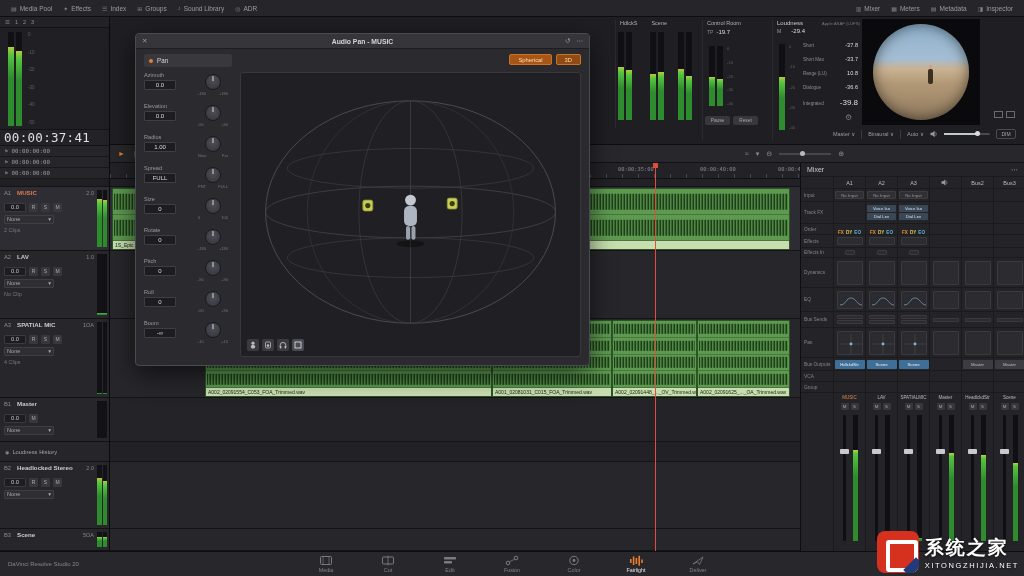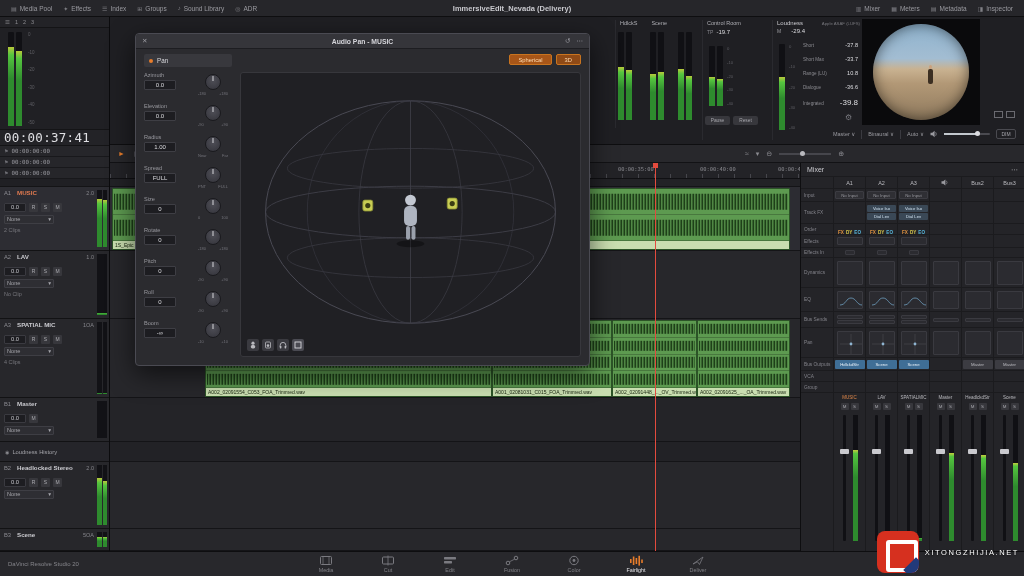--- a/index.html
+++ b/index.html
@@ -234,21 +234,20 @@
         </div>
       <div class="tb-btn">
           <span class="tb-ic">♪</span>
           <span>Sound Library</span>
         </div>
       <div class="tb-btn">
           <span class="tb-ic">◎</span>
           <span>ADR</span>
         </div>
     </div>
-    <div class="tb-title">ImmersiveEdit_Nevada (Delivery)</div>
     <div class="tb-right">
       <div class="tb-btn">
           <span class="tb-ic">▥</span>
           <span>Mixer</span>
         </div>
       <div class="tb-btn">
           <span class="tb-ic">▦</span>
           <span>Meters</span>
         </div>
       <div class="tb-btn">
@@ -1215,17 +1214,18 @@
       <svg width="16" height="11" viewBox="0 0 16 11">
           <path d="M3,9 L13,2 L9.5,9.5 L7.5,6.8 Z" stroke="#7a7a80" stroke-width="0.8" fill="none"></path>
         </svg>
       <span class="pl">Deliver</span>
     </div>
   </div>
 
   <div class="watermark">
     <div class="wm-logo"></div>
     <div>
+      <div class="wm-cn">系统之家</div>
       <div class="wm-net">XITONGZHIJIA.NET</div>
     </div>
   </div>
 
 </div>
 
 </body></html>

